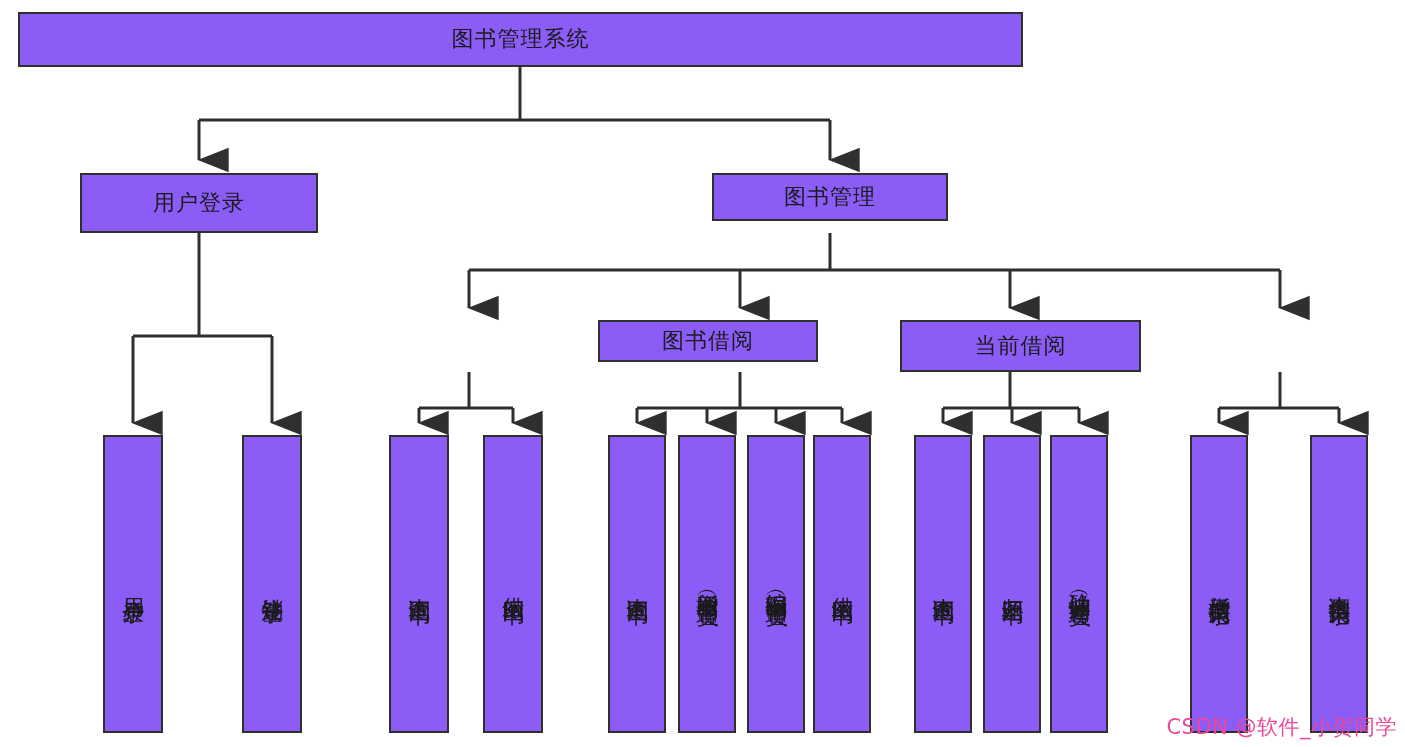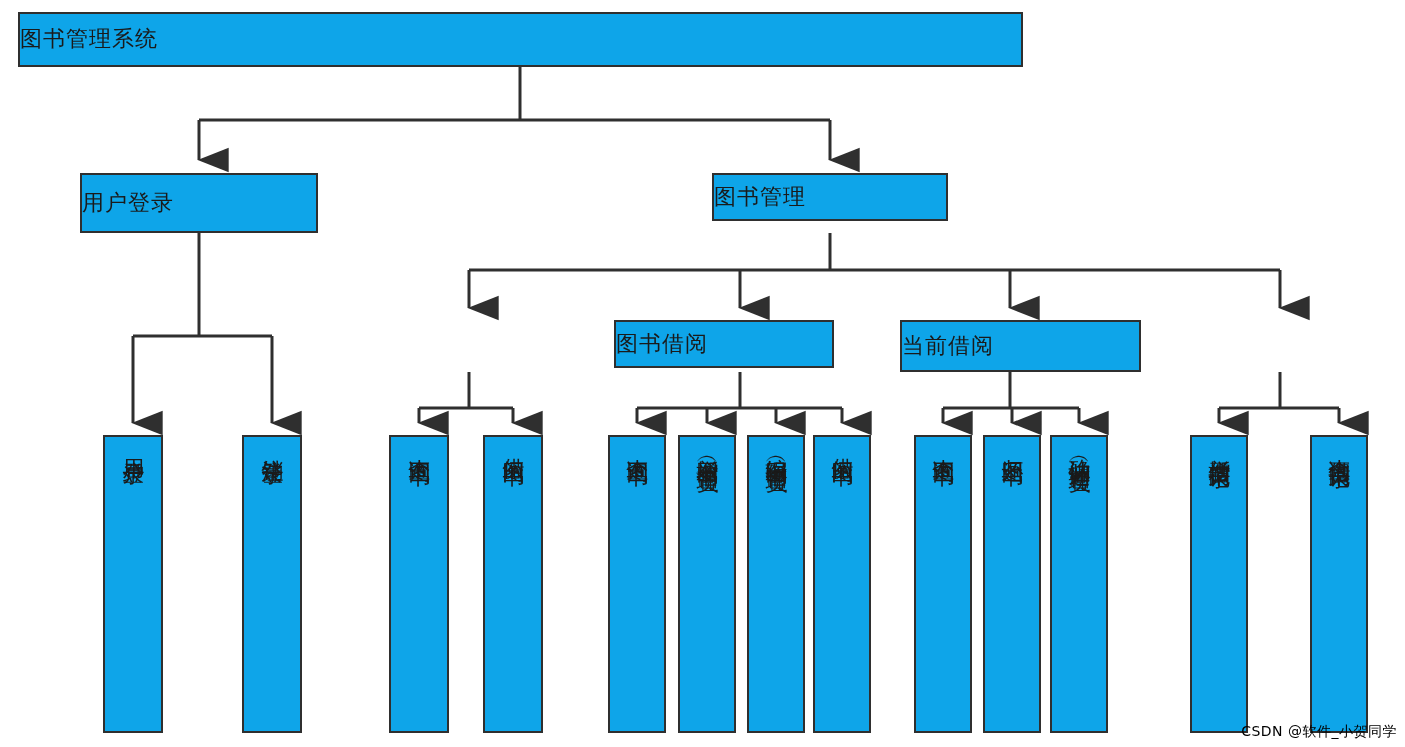--- a/index.html
+++ b/index.html
@@ -19,24 +19,24 @@
     position: absolute;
     left: 0;
     top: 0;
     width: 1405px;
     height: 747px;
   }
   .node {
     position: absolute;
     box-sizing: border-box;
     border: 2.5px solid #2f2f2f;
-    background: #0ea5e9;
+    background: #8b5cf6;
     display: flex;
     align-items: center;
-    justify-content: flex-start;
+    justify-content: center;
     color: #1a1a1a;
   }
   .node-h {
     font-size: 22px;
     line-height: 1.2;
     letter-spacing: 1px;
   }
   .node-v {
     writing-mode: vertical-rl;
     text-orientation: upright;
@@ -48,22 +48,22 @@
   }
   .node-v .vlabel {
     writing-mode: vertical-rl;
     text-orientation: upright;
     white-space: normal;
   }
   #watermark {
     position: absolute;
     right: 8px;
     bottom: 6px;
-    font-size: 14px;
-    color: #000000;
+    font-size: 21px;
+    color: #ec4899;
     letter-spacing: 0.5px;
     white-space: nowrap;
     pointer-events: none;
   }
 </style>
 </head>
 <body>
 
 <div id="canvas">
 
@@ -123,21 +123,21 @@
     <span>图书管理系统</span>
   </div>
 
   <div class="node node-h" style="left:80px; top:173px; width:238px; height:60px;">
     <span>用户登录</span>
   </div>
   <div class="node node-h" style="left:712px; top:173px; width:236px; height:48px;">
     <span>图书管理</span>
   </div>
 
-  <div class="node node-h" style="left:614px; top:320px; width:220px; height:48px;">
+  <div class="node node-h" style="left:598px; top:320px; width:220px; height:42px;">
     <span>图书借阅</span>
   </div>
   <div class="node node-h" style="left:900px; top:320px; width:241px; height:52px;">
     <span>当前借阅</span>
   </div>
 
   <div class="node node-v" style="left:103px; top:435px; width:60px; height:298px;">
     <span class="vlabel">用户登录</span>
   </div>
   <div class="node node-v" style="left:242px; top:435px; width:60px; height:298px;">

